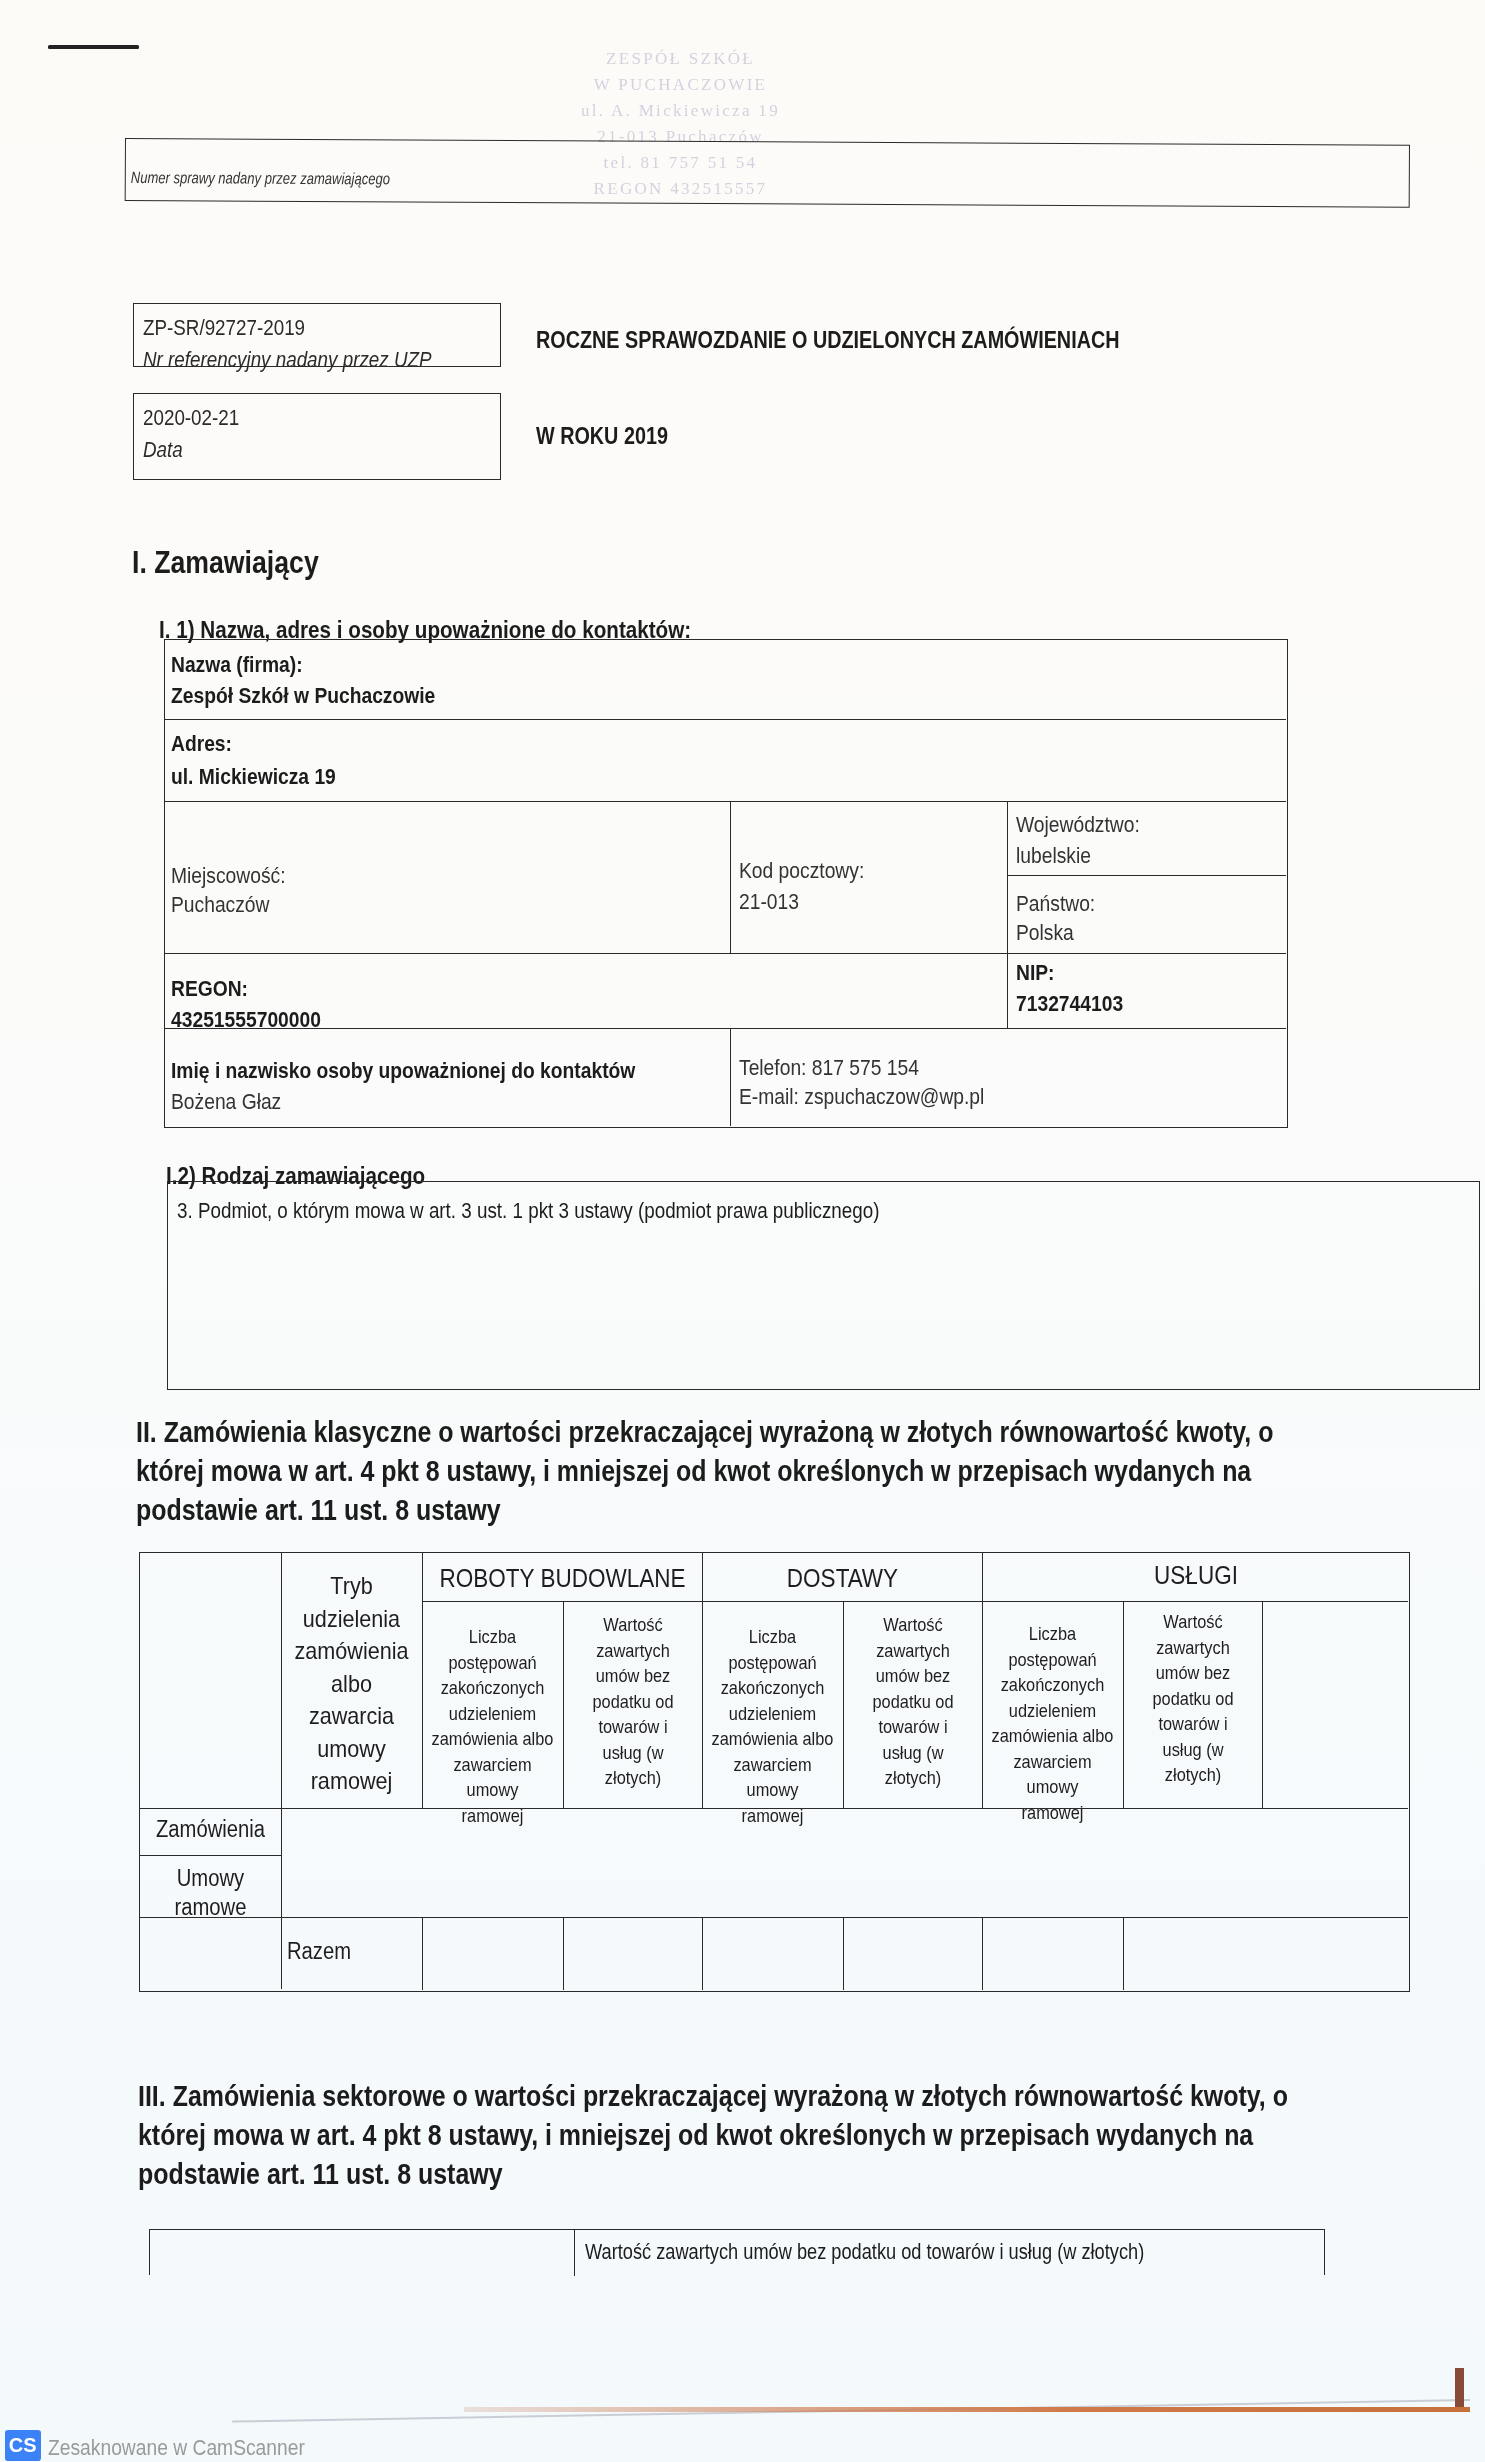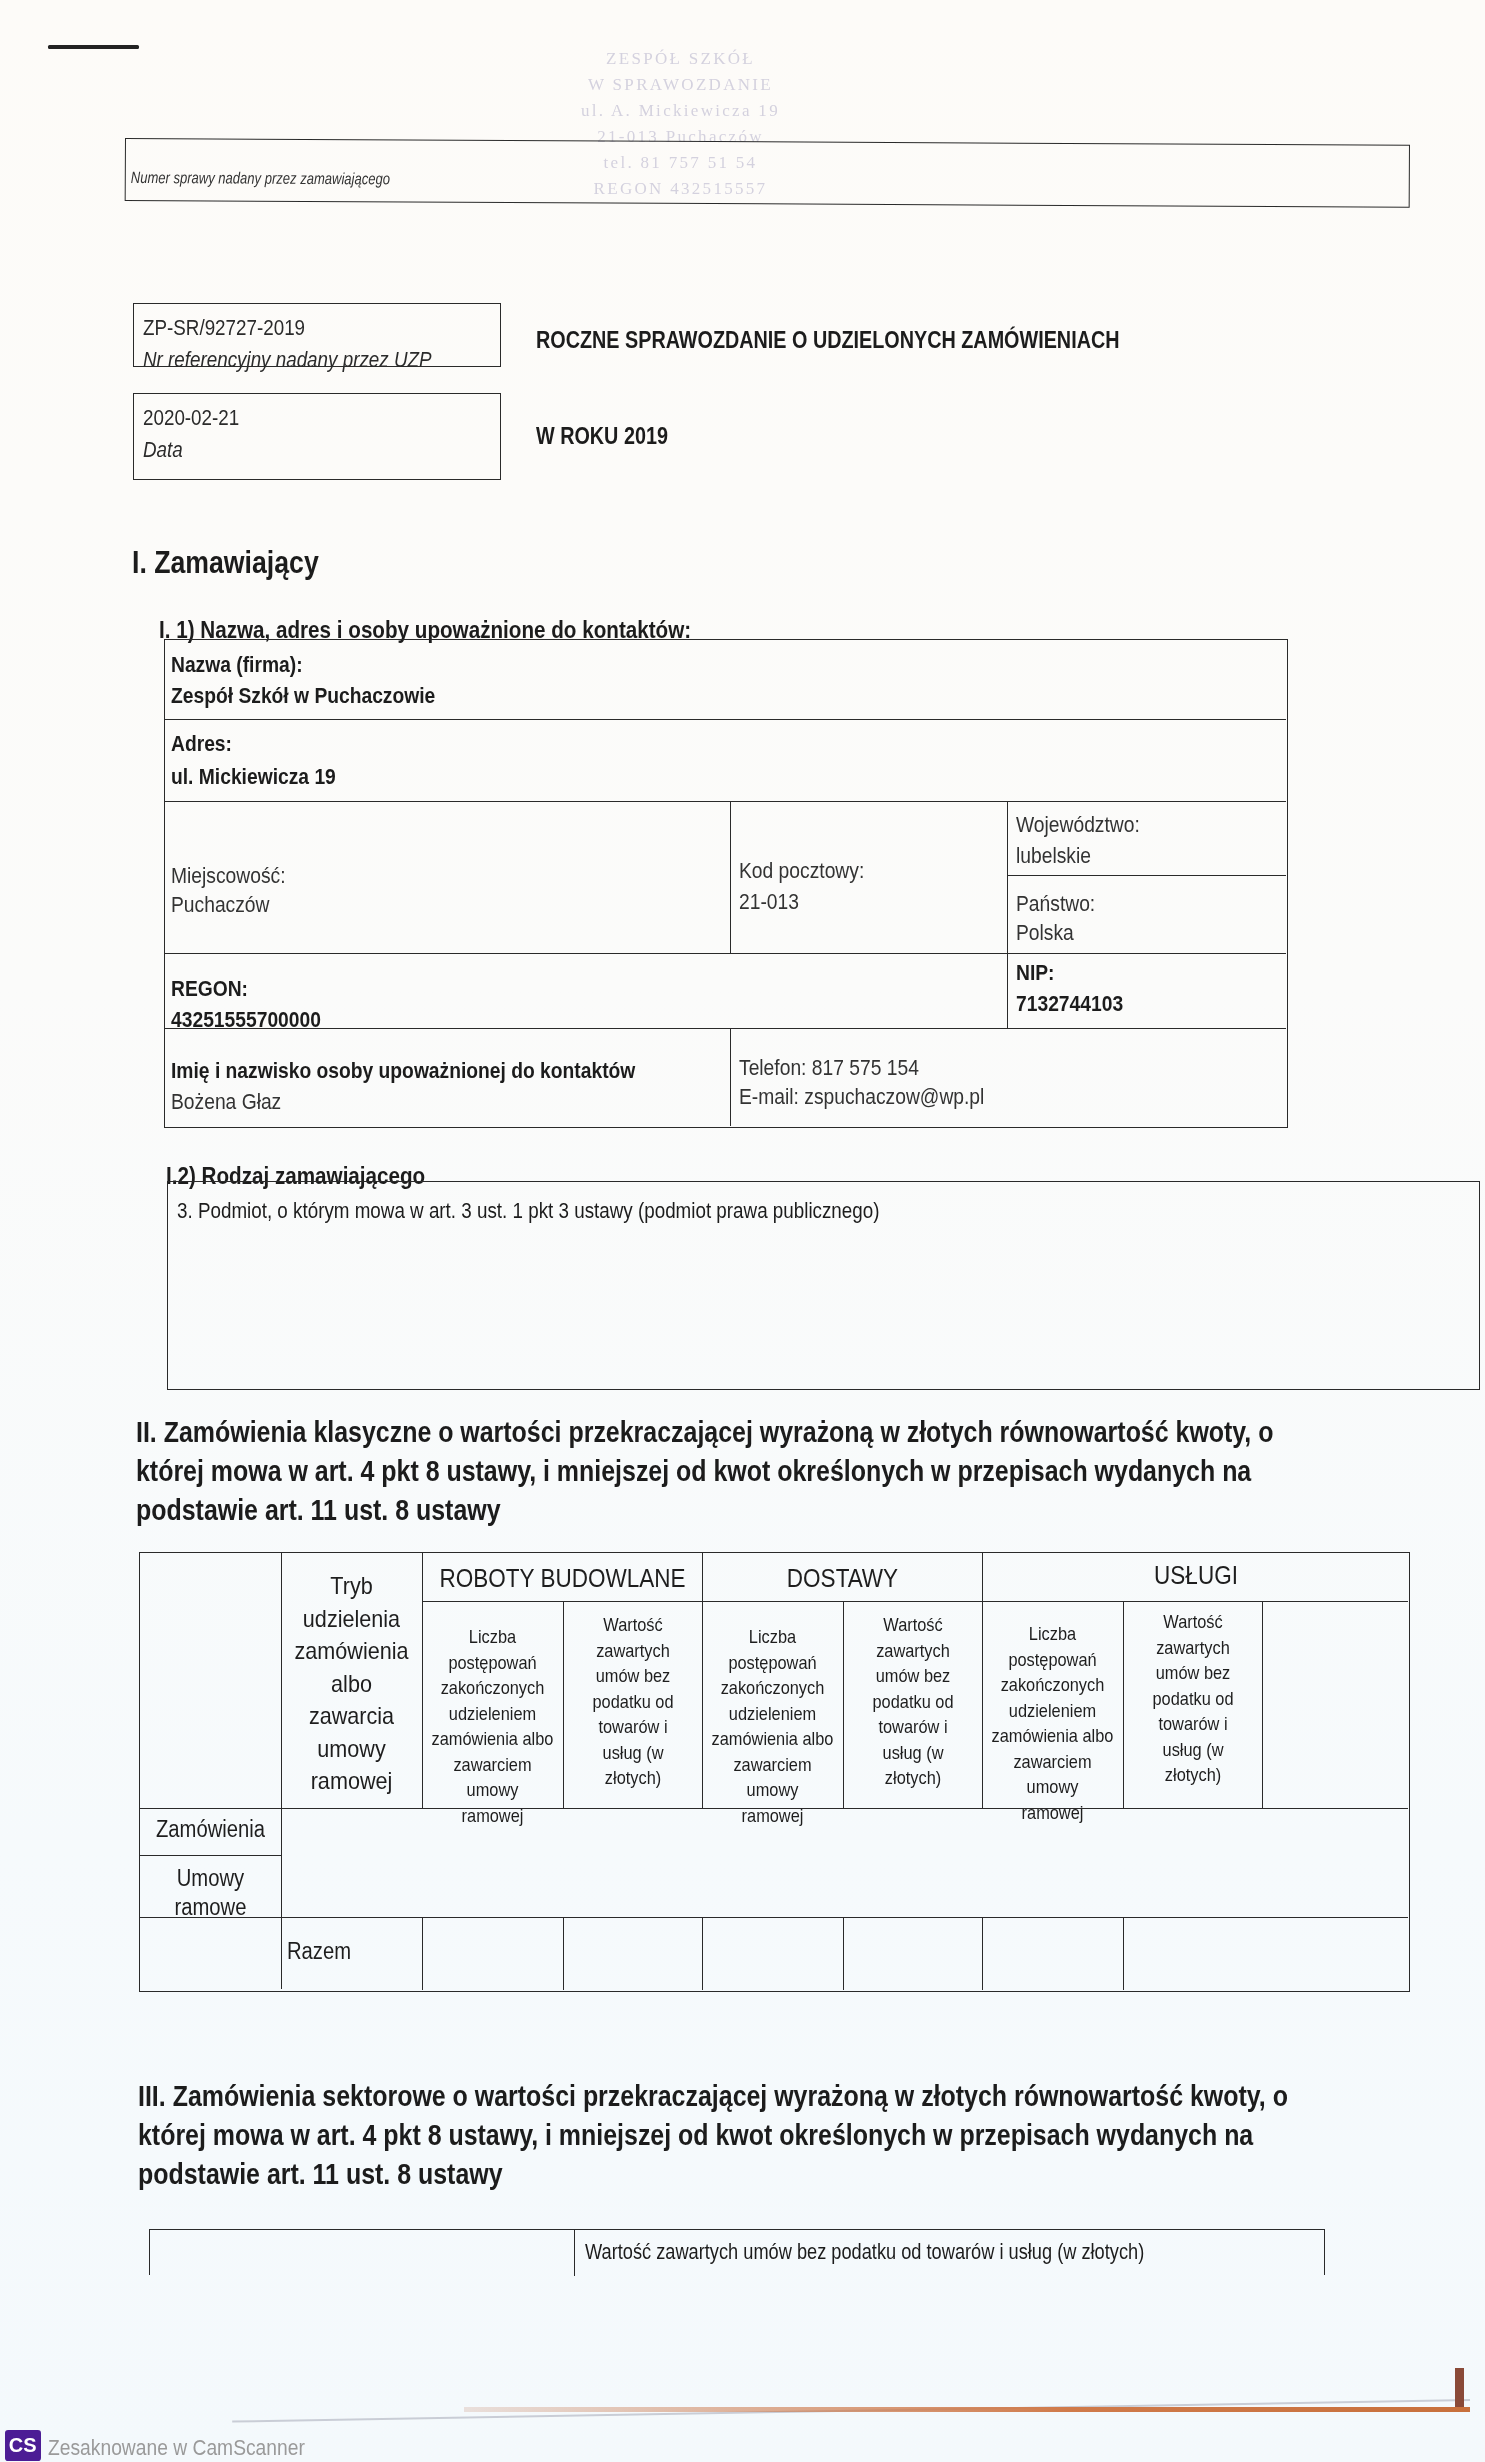--- a/index.html
+++ b/index.html
@@ -61,31 +61,31 @@
   
   #t3 { left: 141px; top: 2229px; width: 1176px; height: 46px; border-bottom: none; border-right: 1.5px solid #2a2a2a; margin-left: 8px; }
   #t3-label { left: 435px; top: 9.3px; font-size: 21.7px; transform: scaleX(0.84); transform-origin: left top; }
 
   
   #bottom-edge { left: 464px; top: 2407px; width: 1006px; height: 4.6px; background: linear-gradient(90deg, rgba(190,120,90,.2), #d07a4a 60%, #c8703c); }
   #bottom-line { left: 232px; top: 2399px; width: 1238px; height: 1.5px; background: #c9cdd6; transform: rotate(-1deg); transform-origin: right top; }
   #corner-mark { left: 1455px; top: 2368px; width: 9.3px; height: 39px; background: #8a4a38; }
 
   
-  #cs-logo { left: 4.6px; top: 2430px; width: 36px; height: 31px; background: #4c1d95; border-radius: 3.1px; color: #fff; font-size: 20px; font-weight: bold; text-align: center; line-height: 31px; }
+  #cs-logo { left: 4.6px; top: 2430px; width: 36px; height: 31px; background: #3b82f6; border-radius: 3.1px; color: #fff; font-size: 20px; font-weight: bold; text-align: center; line-height: 31px; }
   #cs-text { left: 48px; top: 2435px; font-size: 22.4px; color: #9a9a9a; transform: scaleX(0.86); transform-origin: left top; }
 </style>
 </head>
 <body>
 
 <div class="abs" id="corner-dash"></div>
 
 <div class="abs" id="stamp">
   <div>ZESPÓŁ SZKÓŁ</div>
-  <div>W SPRAWOZDANIE</div>
+  <div>W PUCHACZOWIE</div>
   <div>ul. A. Mickiewicza 19</div>
   <div>21-013 Puchaczów</div>
   <div>tel. 81 757 51 54</div>
   <div>REGON 432515557</div>
 </div>
 
 <div class="bx" id="case-box">
   <span class="txt" id="case-label">Numer sprawy nadany przez zamawiającego</span>
 </div>
 

